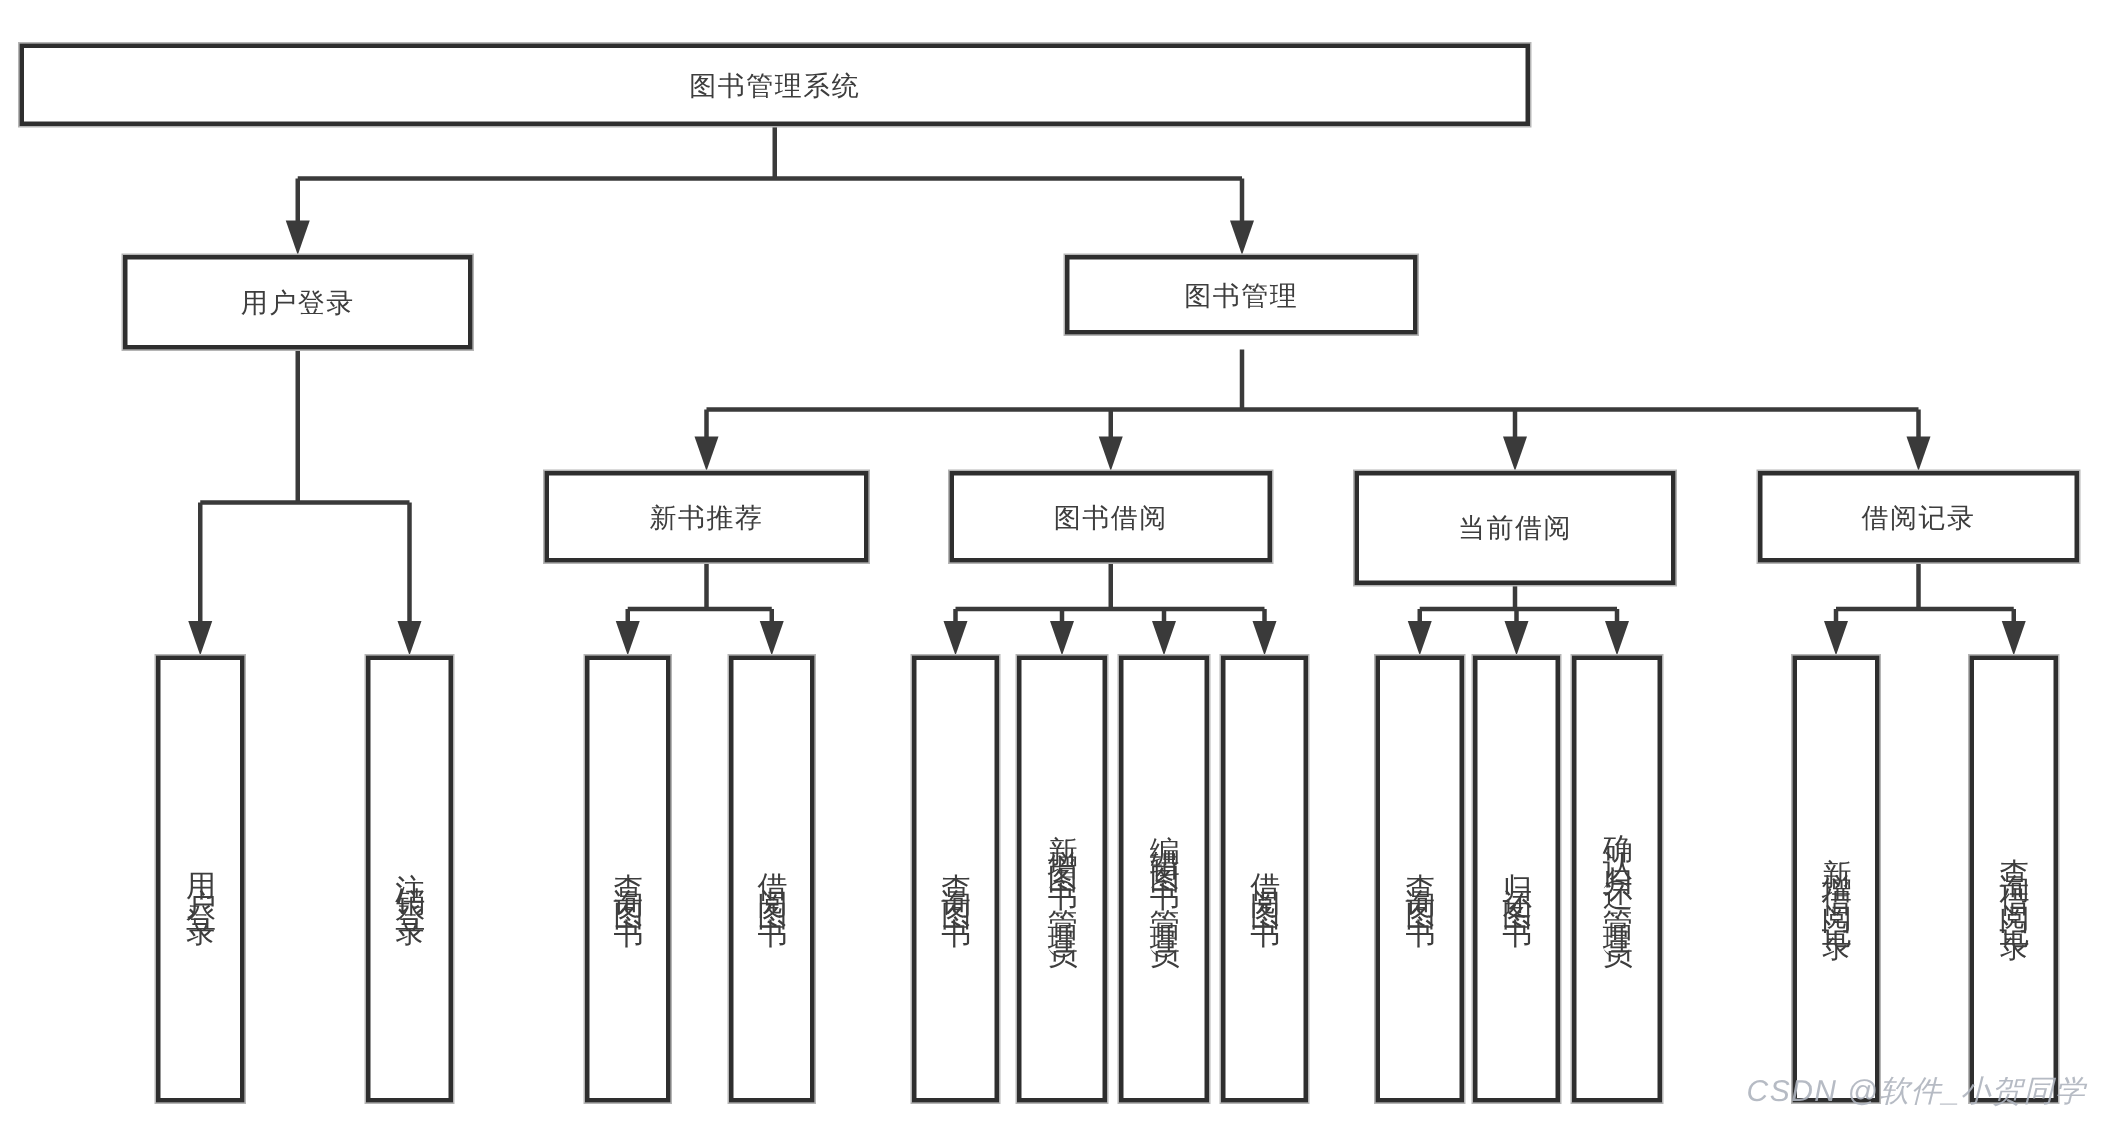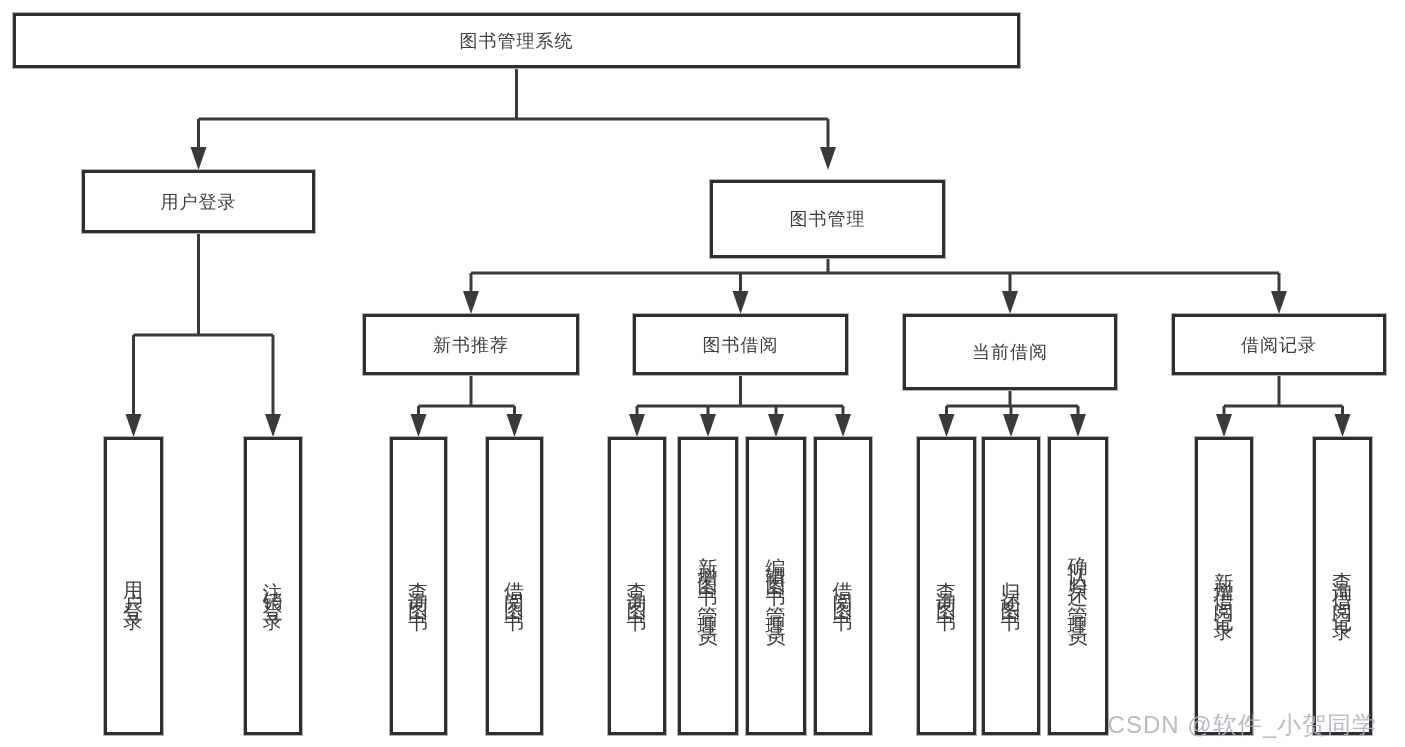--- a/index.html
+++ b/index.html
@@ -28,33 +28,34 @@
     text-orientation:mixed;
     font-size:20px;
     letter-spacing:10px;
     line-height:1;
   }
   #connectors{
     position:absolute;left:0;top:0;z-index:1;
   }
   #watermark{
     position:absolute;
-    right:28px;
+    right:14px;
     bottom:6px;
-    font-size:24px;
+    font-size:20px;
     color:rgba(174,180,190,0.9);
     letter-spacing:1px;
     z-index:3;
     white-space:nowrap;
+    font-style:italic;
   }
 
   
-  #n-root {left:13px;  top:13px;  width:1007px; height:55px;}
+  #n-root {left:13px;  top:29px;  width:1007px; height:55px;}
   #n-l2a  {left:82px;  top:170px; width:233px;  height:63px;}
-  #n-l2b  {left:710px; top:180px; width:235px;  height:78px;}
+  #n-l2b  {left:710px; top:170px; width:235px;  height:53px;}
   #n-l3a  {left:363px; top:314px; width:216px;  height:61px;}
   #n-l3b  {left:633px; top:314px; width:215px;  height:61px;}
   #n-l3c  {left:903px; top:314px; width:214px;  height:76px;}
   #n-l3d  {left:1172px;top:314px; width:214px;  height:61px;}
   .leaf   {top:437px;height:298px;}
   #n-g1a{left:104px;width:59px;}  #n-g1b{left:244px;width:58px;}
   #n-g2a{left:390px;width:57px;}  #n-g2b{left:486px;width:57px;}
   #n-g3a{left:608px;width:58px;}  #n-g3b{left:678px;width:60px;}
   #n-g3c{left:746px;width:60px;}  #n-g3d{left:814px;width:58px;}
   #n-g4a{left:917px;width:59px;}  #n-g4b{left:982px;width:58px;}

